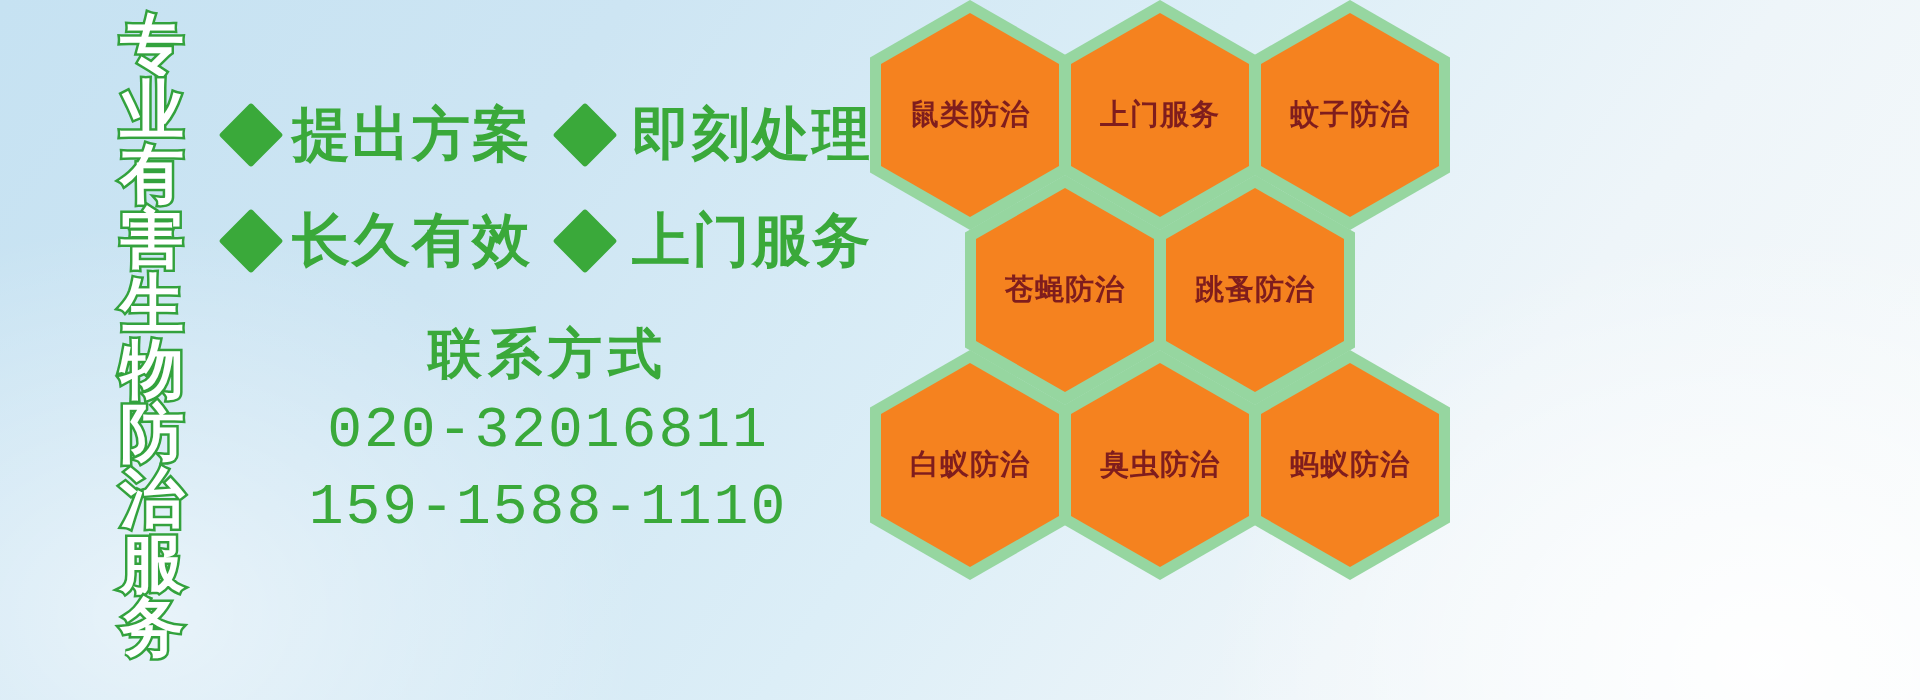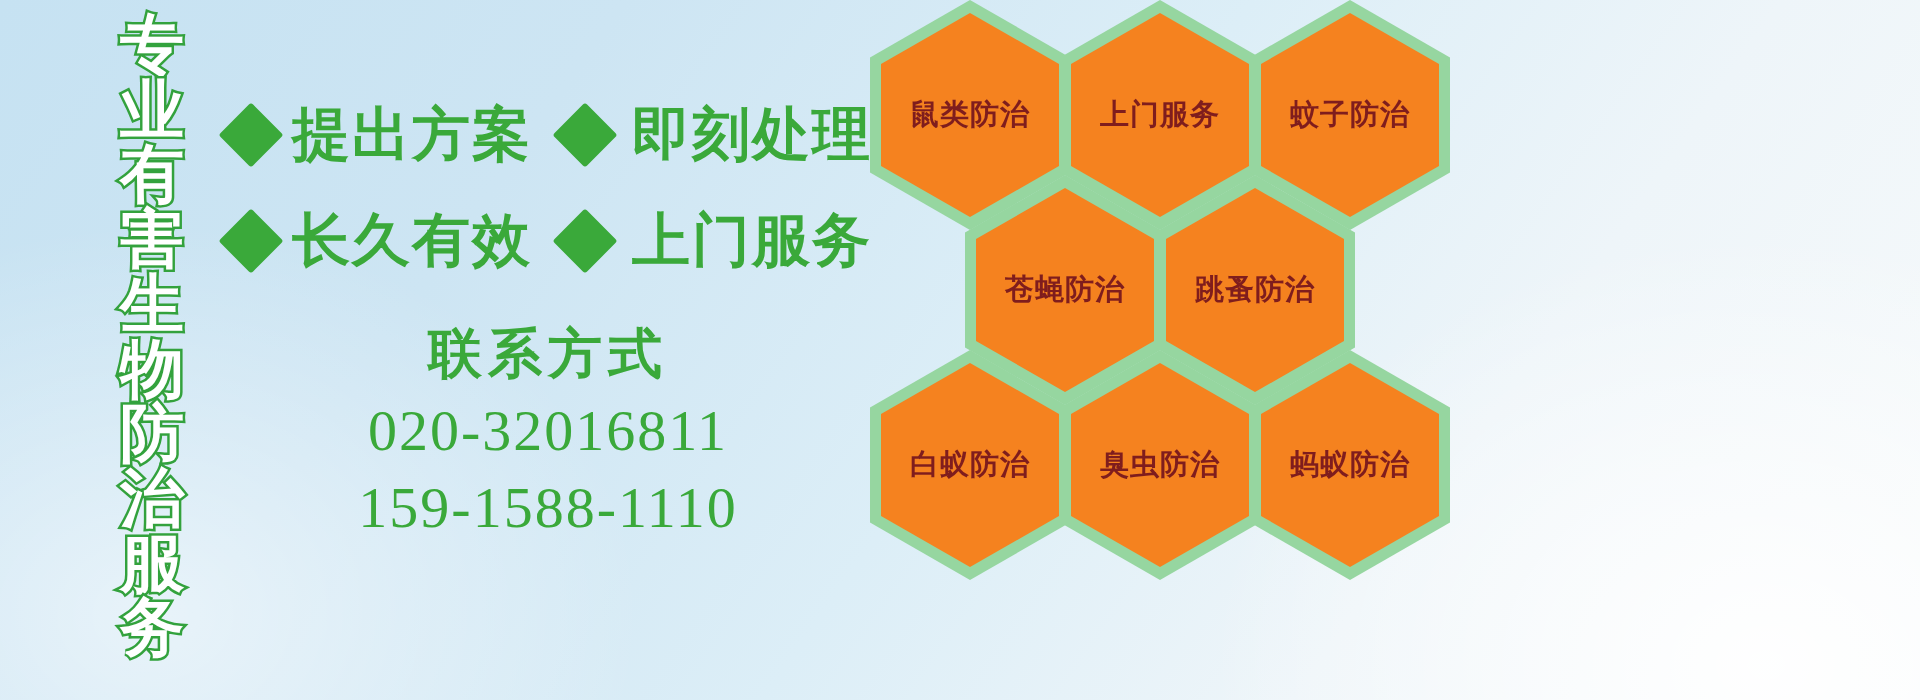--- a/index.html
+++ b/index.html
@@ -81,21 +81,21 @@
     font-weight:700;
     letter-spacing:6px;
     margin-bottom:2px;
     font-family:"DejaVu Sans","Liberation Sans",sans-serif;
   }
   .contact-phone {
     font-size:58px;
     font-weight:400;
     letter-spacing:2px;
     line-height:1.32;
-    font-family:Liberation Serif, serif;
+    font-family:Liberation Mono, monospace;
   }
 
   
   #hex-cluster {
     position:absolute;
     left:858px; top:-26px;
     width:620px; height:760px;
   }
   .hex-cell {
     position:absolute;

